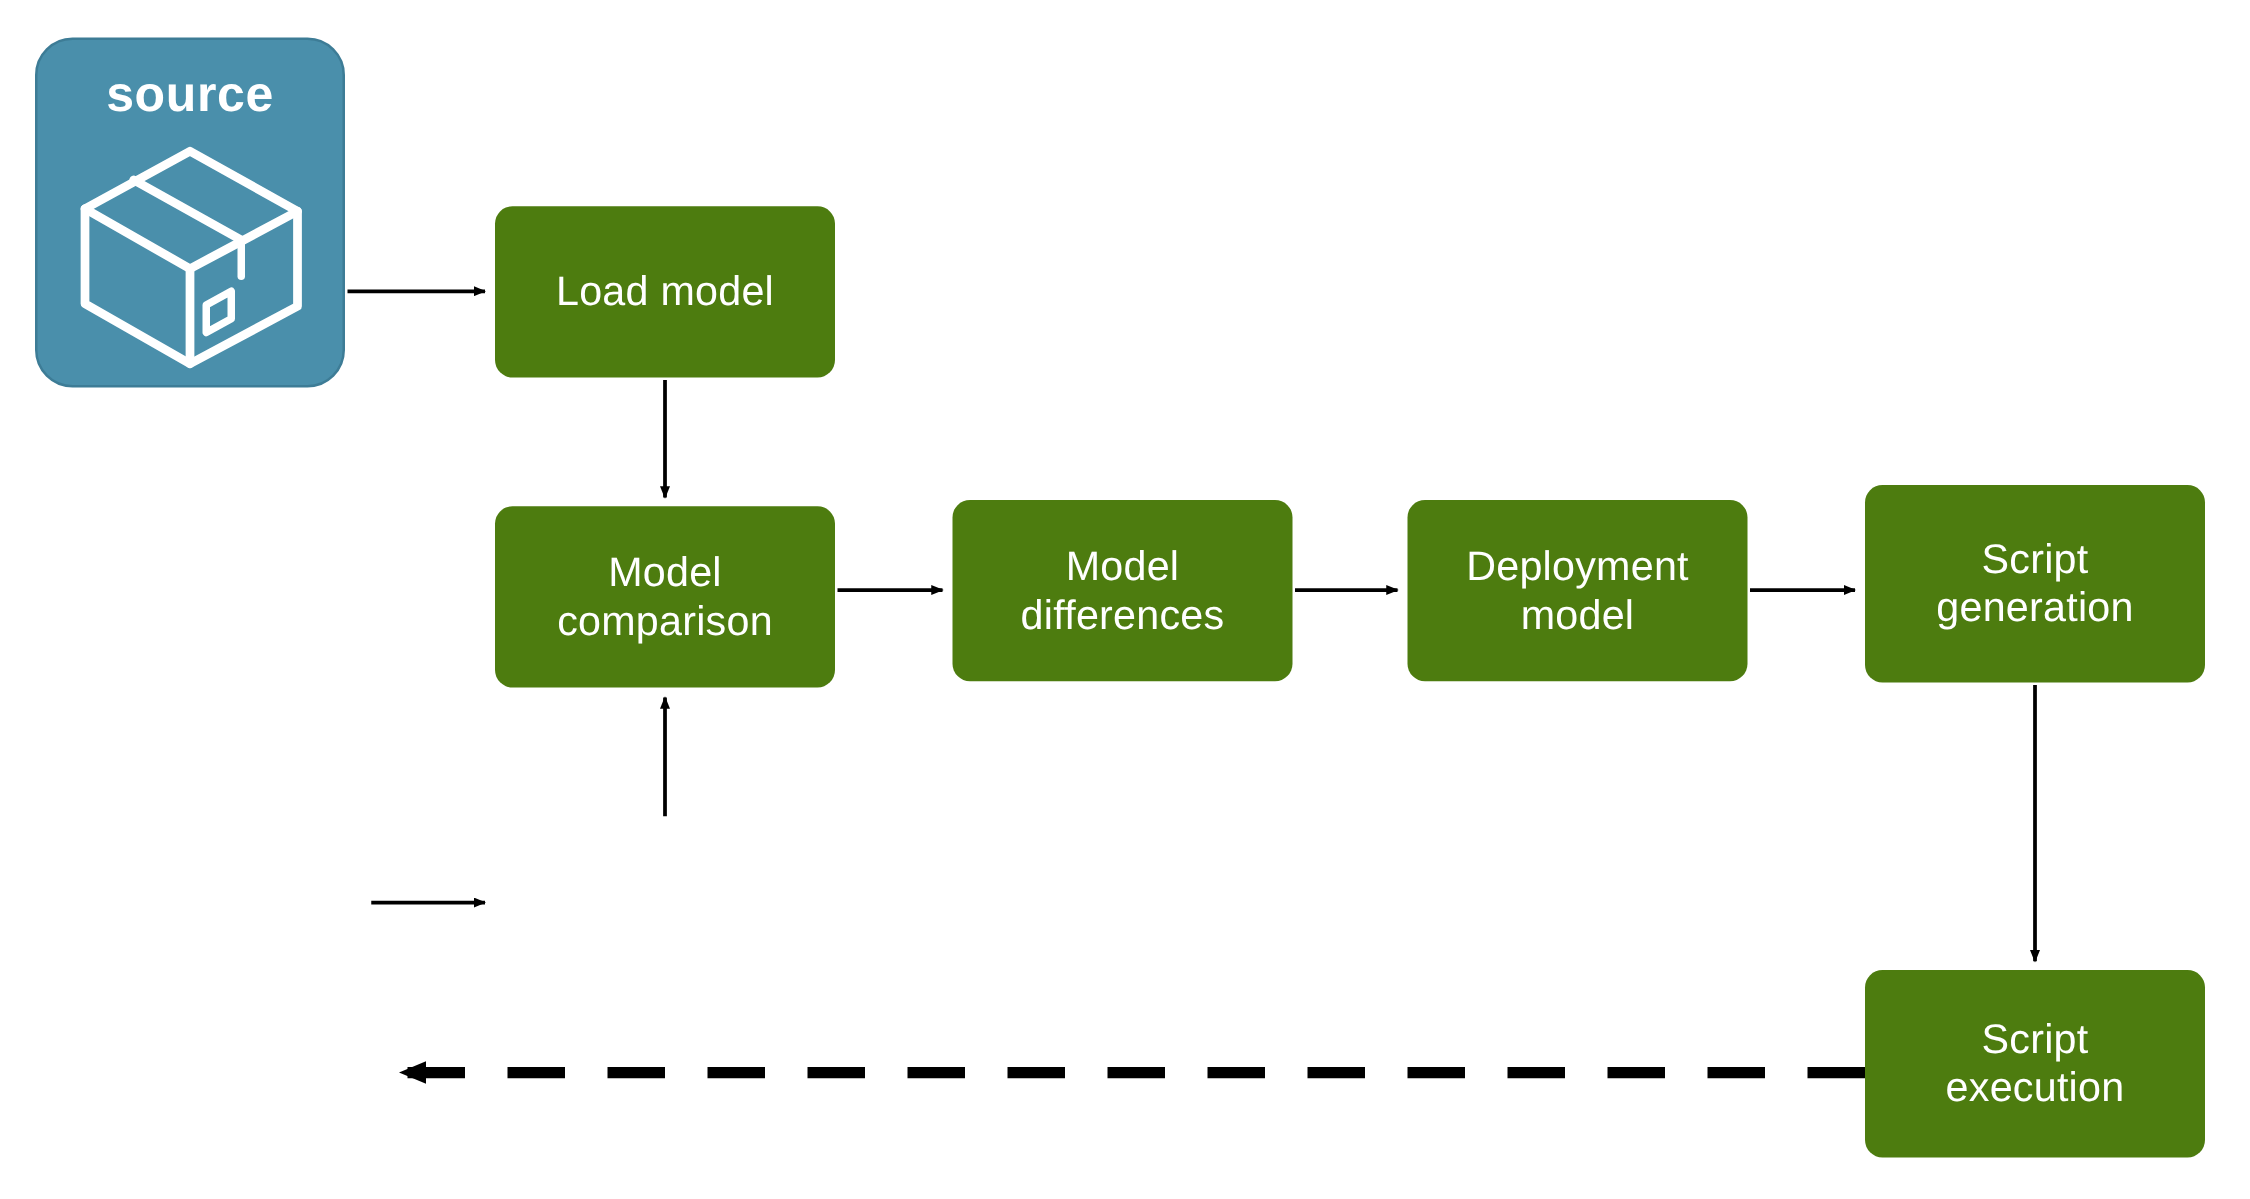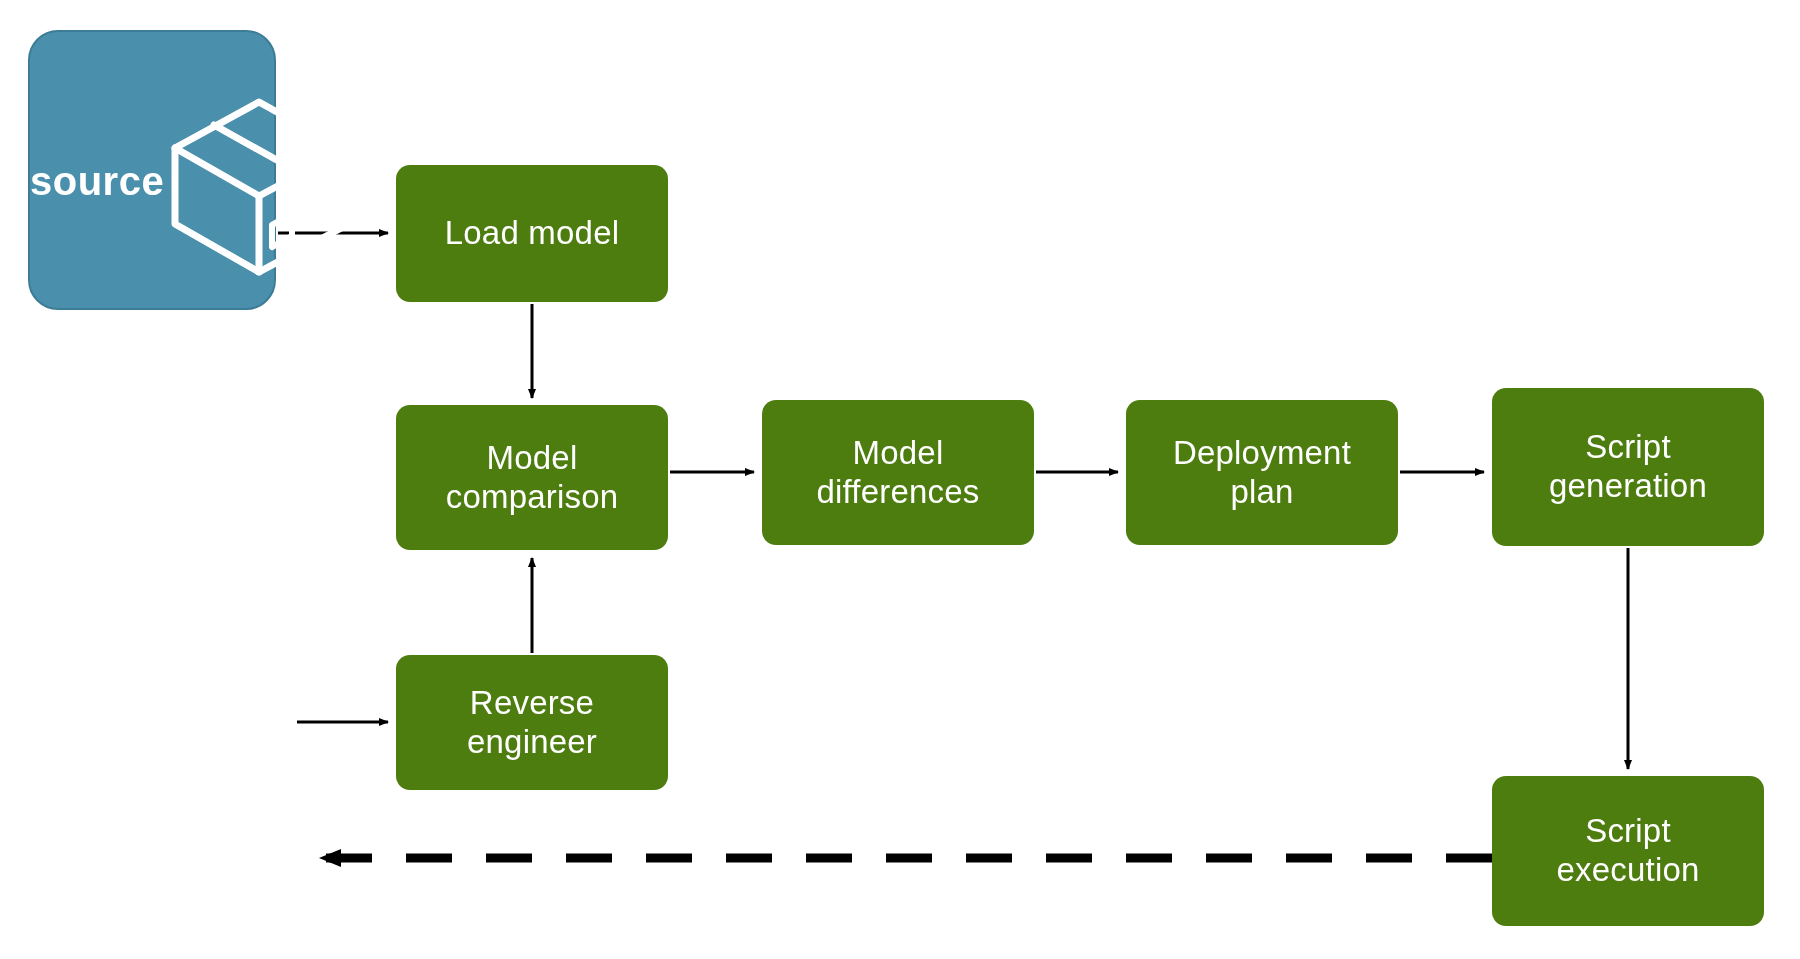--- a/index.html
+++ b/index.html
@@ -39,21 +39,21 @@
     border-radius: 14px;
     font-size: 33px;
     line-height: 1.18;
     font-weight: 400;
     letter-spacing: 0.2px;
   }
   .node.endpoint {
     background: #4a8fab;
     border: 2px solid #3d7c96;
     border-radius: 30px;
-    flex-direction: row;
+    flex-direction: column;
     justify-content: flex-start;
     padding-top: 22px;
   }
   .endpoint-label {
     font-size: 40px;
     font-weight: bold;
     color: #ffffff;
     letter-spacing: 0.5px;
   }
   .endpoint-icon {
@@ -123,31 +123,27 @@
 comparison</span>
   </div>
 
   <div class="node process" style="left:762px; top:400px; width:272px; height:145px;">
     <span class="node-label">Model
 differences</span>
   </div>
 
   <div class="node process" style="left:1126px; top:400px; width:272px; height:145px;">
     <span class="node-label">Deployment
-plan</span>
+model</span>
   </div>
 
   <div class="node process" style="left:1492px; top:388px; width:272px; height:158px;">
     <span class="node-label">Script
 generation</span>
   </div>
 
-  <div class="node process" style="left:396px; top:655px; width:272px; height:135px;">
-    <span class="node-label">Reverse
-engineer</span>
-  </div>
 
   <div class="node process" style="left:1492px; top:776px; width:272px; height:150px;">
     <span class="node-label">Script
 execution</span>
   </div>
 
 </div>
 
 </body></html>

